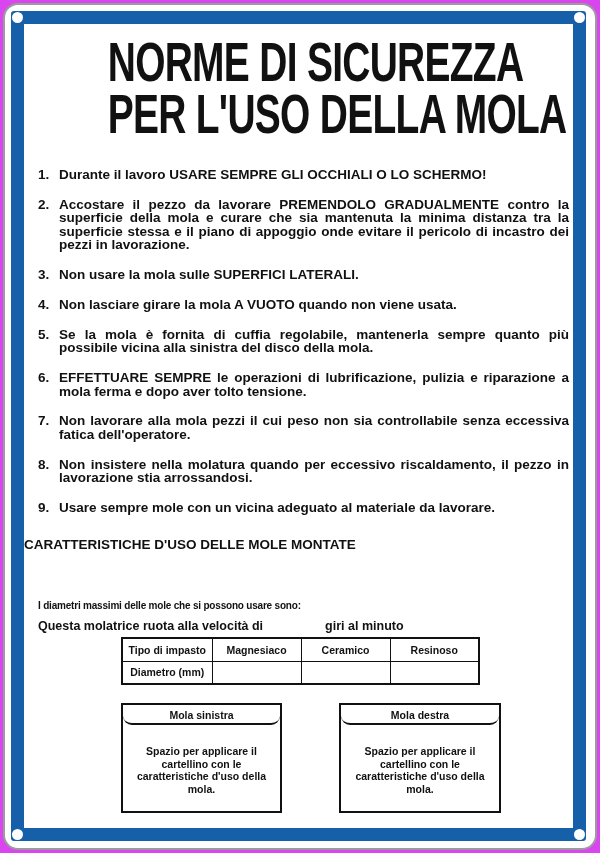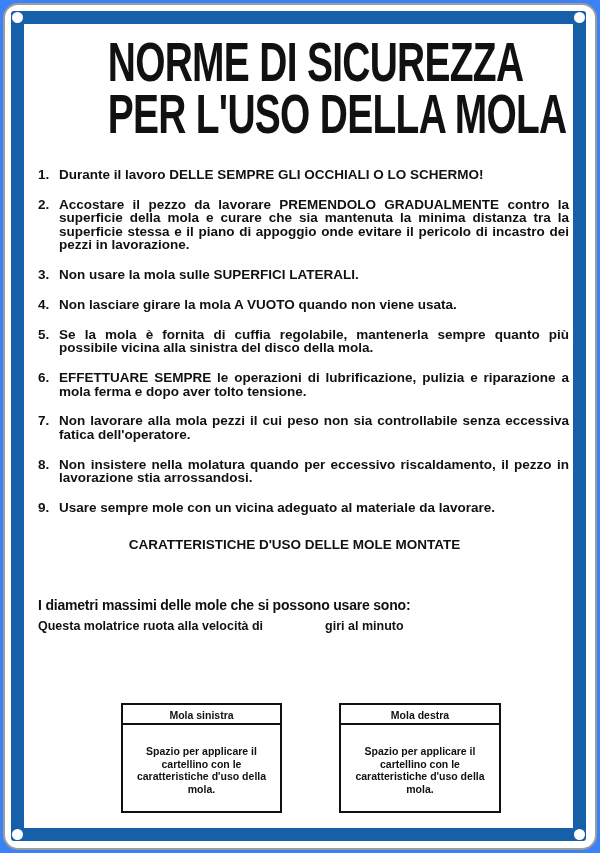--- a/index.html
+++ b/index.html
@@ -1,19 +1,19 @@
 <!DOCTYPE html>
 <html style="--blue: #1560a8;"><head>
 <meta charset="utf-8">
 <style>
   :root { --blue:#1560a8; --ink:#111; --plate-edge:#9c9c9c; }
   * { margin:0; padding:0; box-sizing:border-box; }
   html,body { background:#fff; }
   body { font-family:"Liberation Sans", sans-serif; }
-  .stage { position:relative; width:600px; height:853px; background:#3b82f6; overflow:hidden; }
+  .stage { position:relative; width:600px; height:853px; background:#d946ef; overflow:hidden; }
 
   
   .plate { position:absolute; left:3px; top:3px; width:594px; height:847px;
            border:2px solid var(--plate-edge); border-radius:15px; background:#fff; }
 
   
   .blue-frame { position:absolute; left:11px; top:11px; width:575px; height:830px;
                 border:13px solid var(--blue); border-radius:3px; }
 
   
@@ -30,42 +30,42 @@
            font-weight:700; font-size:56px; line-height:52px; letter-spacing:-1px;
            transform:scaleX(0.695); transform-origin:50% 0; white-space:nowrap; }
   .title .line { display:block; }
 
   
   .rules { position:absolute; left:14px; top:145px; width:531px; list-style:none;
            font-weight:700; font-size:13.5px; line-height:13.4px; }
   .rule { position:relative; padding-left:21px; margin-bottom:16.5px; text-align:justify; }
   .rule-num { position:absolute; left:0; top:0; }
 
-  .section-heading { position:absolute; left:0; top:515px; width:541px; text-align:center;
+  .section-heading { position:absolute; left:0; top:515px; width:541px; text-align:left;
                      font-weight:700; font-size:13.5px; line-height:14px; }
 
   .speed-line { position:absolute; left:14px; top:549px; font-weight:700; font-size:12.5px; line-height:15px;margin-top:47px; }
   .speed-blank { display:inline-block; width:62px; }
-  .diam-line { position:absolute; left:14px; top:575px; font-weight:700; font-size:14px;
+  .diam-line { position:absolute; left:14px; top:575px; font-weight:700; font-size:10px;
                line-height:15px; letter-spacing:-0.2px; }
 
   
   .impasto-table { position:absolute; left:97px; top:614px; border-collapse:collapse;
                    font-weight:700; font-size:10.5px; }
   .impasto-table td { border:1.5px solid var(--ink); width:89px; height:23px;
                       text-align:center; vertical-align:middle; padding:0 2px; }
   .impasto-table { border:2.5px solid var(--ink); }
   .impasto-table td:first-child { width:90px; }
 
   
   .box { position:absolute; top:680px; width:161px; height:110px; border:2px solid var(--ink);
          font-weight:700; font-size:10.5px; text-align:center; }
   .box-left  { left:97px; }
   .box-right { left:294px; width:162px;margin-left:21px; }
-  .box-title { height:20px; line-height:20px; border-bottom:2px solid var(--ink); }
+  .box-title { height:20px; line-height:20px; border-bottom:2px solid var(--ink);border-radius:9px; }
   .box-body  { padding:20px 12px 0; line-height:12.5px;text-align:center; }
 </style>
 </head>
 <body>
 
 <div class="stage">
   <div class="plate"></div>
   <div class="blue-frame"></div>
   <div class="hole hole-tl"></div>
   <div class="hole hole-tr"></div>
@@ -75,21 +75,21 @@
   <div class="content">
 
     <h1 class="title">
       <span class="line">NORME DI SICUREZZA</span>
       <span class="line">PER L'USO DELLA MOLA</span>
     </h1>
 
     <ol class="rules">
       <li class="rule">
         <span class="rule-num">1.</span>
-        <span class="rule-text">Durante il lavoro DELLE SEMPRE GLI OCCHIALI O LO SCHERMO!</span>
+        <span class="rule-text">Durante il lavoro USARE SEMPRE GLI OCCHIALI O LO SCHERMO!</span>
       </li>
       <li class="rule">
         <span class="rule-num">2.</span>
         <span class="rule-text">Accostare il pezzo da lavorare PREMENDOLO GRADUALMENTE contro la superficie della mola e curare che sia mantenuta la minima distanza tra la superficie stessa e il piano di appoggio onde evitare il pericolo di incastro dei pezzi in lavorazione.</span>
       </li>
       <li class="rule">
         <span class="rule-num">3.</span>
         <span class="rule-text">Non usare la mola sulle SUPERFICI LATERALI.</span>
       </li>
       <li class="rule">
@@ -117,20 +117,36 @@
         <span class="rule-text">Usare sempre mole con un vicina adeguato al materiale da lavorare.</span>
       </li>
     </ol>
 
     <h2 class="section-heading">CARATTERISTICHE D'USO DELLE MOLE MONTATE</h2>
 
     <p class="speed-line"><span>Questa molatrice ruota alla velocità di</span><span class="speed-blank"></span><span>giri al minuto</span></p>
 
     <p class="diam-line">I diametri massimi delle mole che si possono usare sono:</p>
 
+    <table class="impasto-table">
+      <tbody>
+        <tr>
+          <td>Tipo di impasto</td>
+          <td>Magnesiaco</td>
+          <td>Ceramico</td>
+          <td>Resinoso</td>
+        </tr>
+        <tr>
+          <td>Diametro (mm)</td>
+          <td></td>
+          <td></td>
+          <td></td>
+        </tr>
+      </tbody>
+    </table>
 
     <div class="box box-left">
       <div class="box-title">Mola sinistra</div>
       <div class="box-body">Spazio per applicare il cartellino con le caratteristiche d'uso della mola.</div>
     </div>
     <div class="box box-right">
       <div class="box-title">Mola destra</div>
       <div class="box-body">Spazio per applicare il cartellino con le caratteristiche d'uso della mola.</div>
     </div>
 

